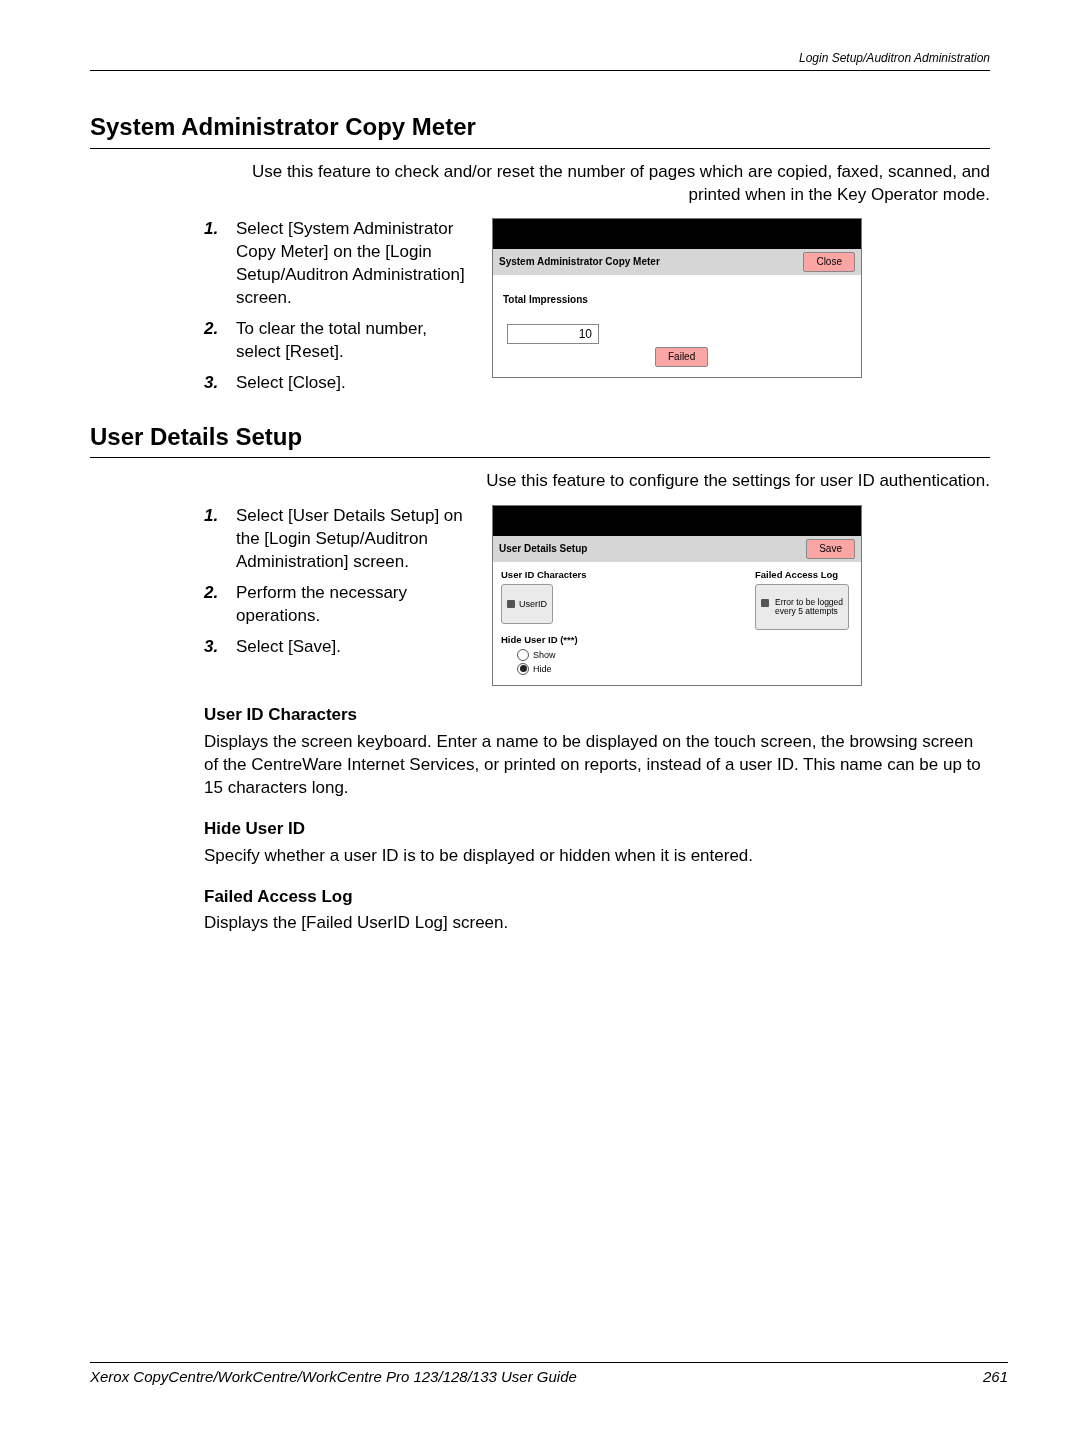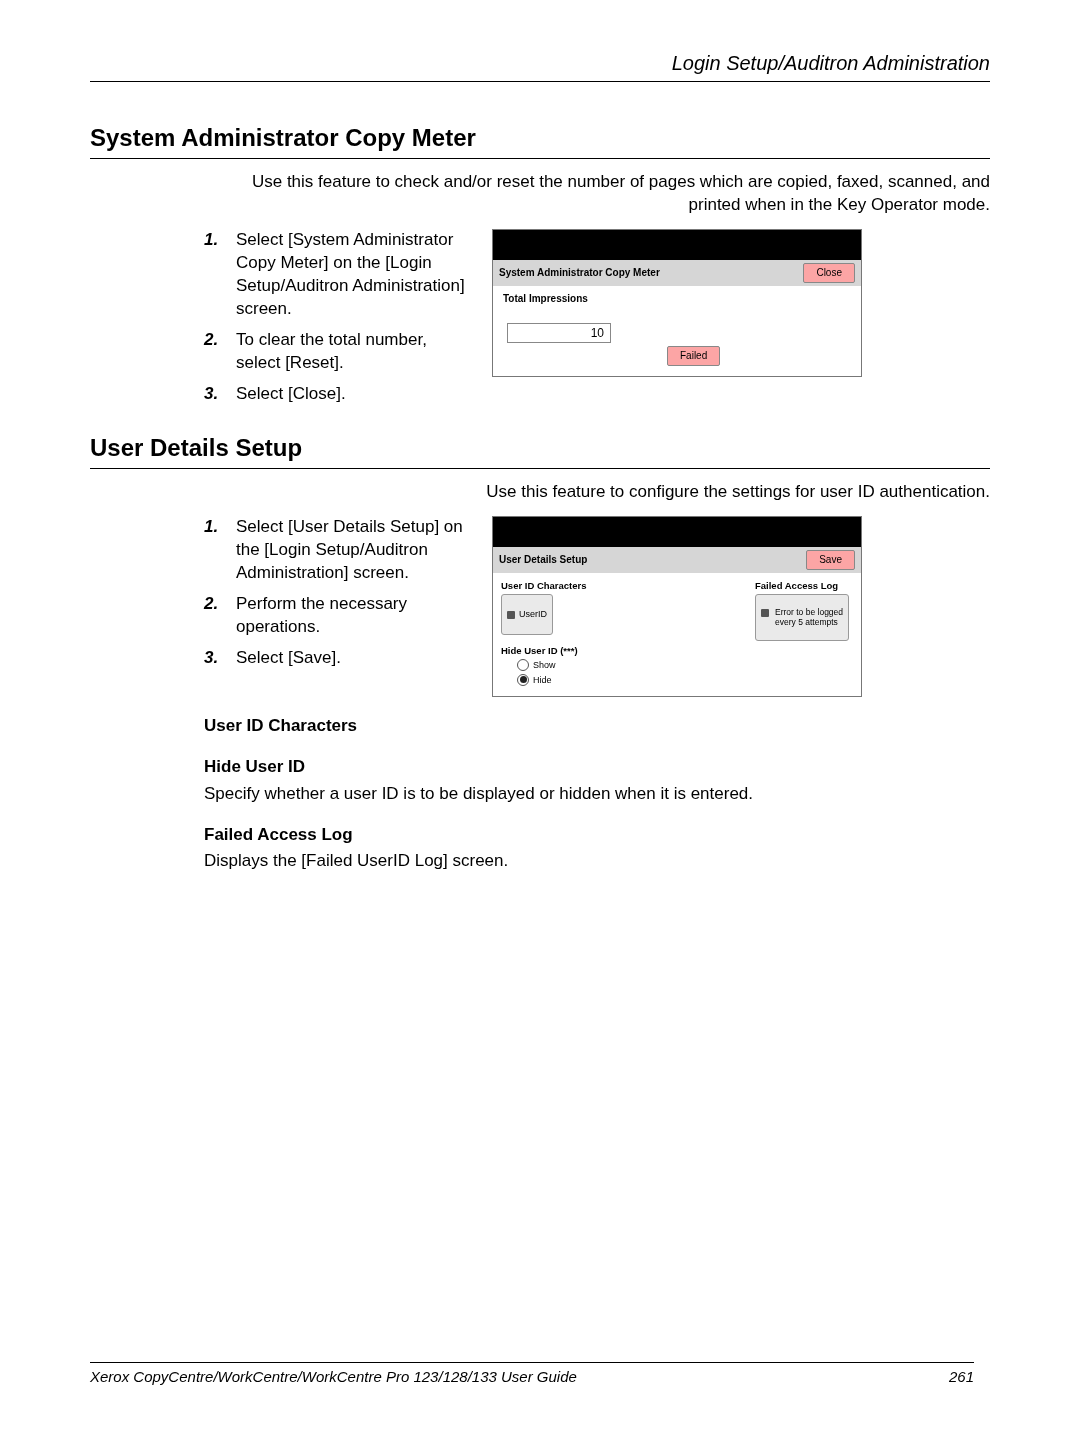--- a/index.html
+++ b/index.html
@@ -10,21 +10,21 @@
       color: #000;
       background: #fff;
       width: 1080px;
       height: 1437px;
       position: relative;
       padding: 50px 90px 50px 90px;
     }
     .top-header {
       text-align: right;
       font-style: italic;
-      font-size: 20px;
+      font-size: 12px;
       padding-bottom: 4px;
       border-bottom: 1.5px solid #000;
       margin-bottom: 40px;
     }
     .section-heading {
       font-size: 24px;
       font-weight: bold;
       border-bottom: 1.5px solid #000;
       padding-bottom: 4px;
       margin-bottom: 12px;
@@ -100,36 +100,36 @@
     }
     .shot-btn {
       display: inline-block;
       border: 1px solid #888;
       background: #fca5a5;
       padding: 2px 12px;
       font-size: 10px;
       border-radius: 2px;
     }
     .shot-body1 {
-      padding: 6px 10px 10px 10px;
+      padding: 18px 10px 10px 10px;
     }
     .ti-label {
       font-size: 10px;
       font-weight: bold;
       margin-bottom: 18px;
     }
     .ti-row {
       display: flex;
       align-items: flex-start;
       gap: 56px;
       padding-left: 4px;
     }
     .ti-field {
       border: 1px solid #888;
-      width: 104px;
+      width: 92px;
       height: 20px;
       text-align: right;
       padding: 1px 6px;
       font-size: 12px;
       background: #fff;
     }
     .ti-reset-wrap {
       margin-top: 20px;
     }
     
@@ -181,21 +181,21 @@
     }
     .fal-text {
       font-size: 8.5px;
       line-height: 1.1;
       padding-left: 2px;
     }
     
     .footer {
       position: absolute;
       left: 90px;
-      right: 106px;
+      right: 72px;
       bottom: 50px;
       border-top: 1.5px solid #000;
       padding-top: 4px;
       display: flex;
       justify-content: space-between;
       font-style: italic;
       font-size: 15px;
     }
   </style>
 </head>
@@ -285,20 +285,21 @@
                 <span>every 5 attempts</span>
               </span>
             </div>
           </div>
         </div>
       </div>
     </div>
   </div>
 
   <div class="subheading">User ID Characters</div>
+  <p class="body-para">Displays the screen keyboard. Enter a name to be displayed on the touch screen, the browsing screen of the CentreWare Internet Services, or printed on reports, instead of a user ID. This name can be up to 15 characters long.</p>
 
   <div class="subheading">Hide User ID</div>
   <p class="body-para">Specify whether a user ID is to be displayed or hidden when it is entered.</p>
 
   <div class="subheading">Failed Access Log</div>
   <p class="body-para">Displays the [Failed UserID Log] screen.</p>
 </div>
 
 <div class="footer">
   <span>Xerox CopyCentre/WorkCentre/WorkCentre Pro 123/128/133 User Guide</span>

